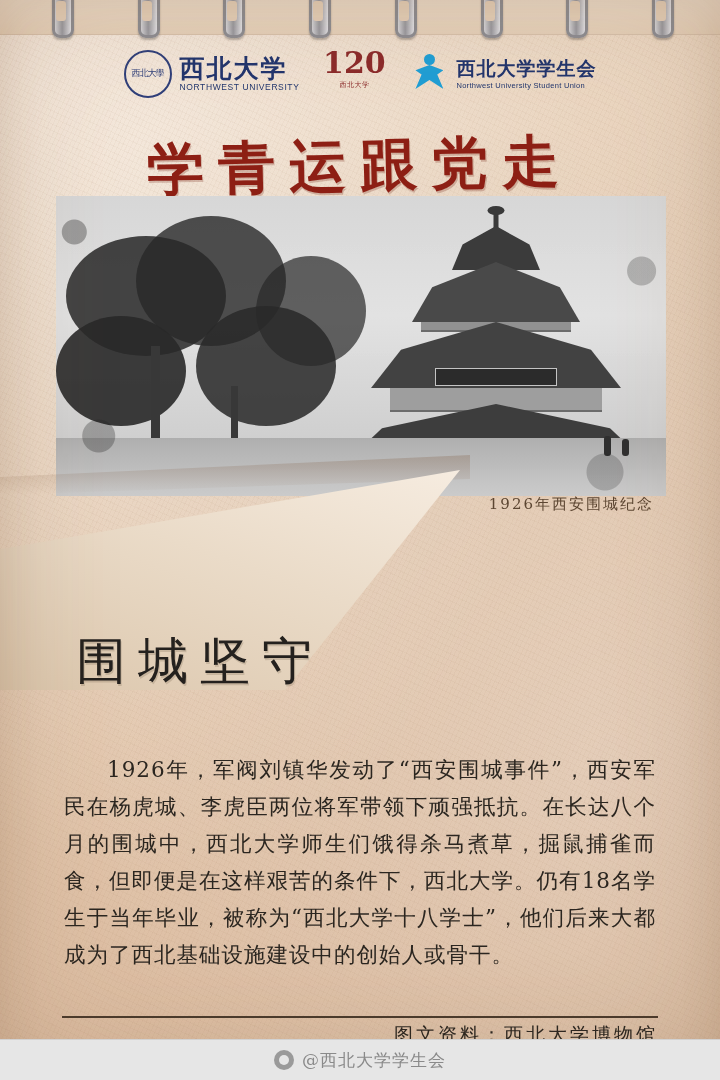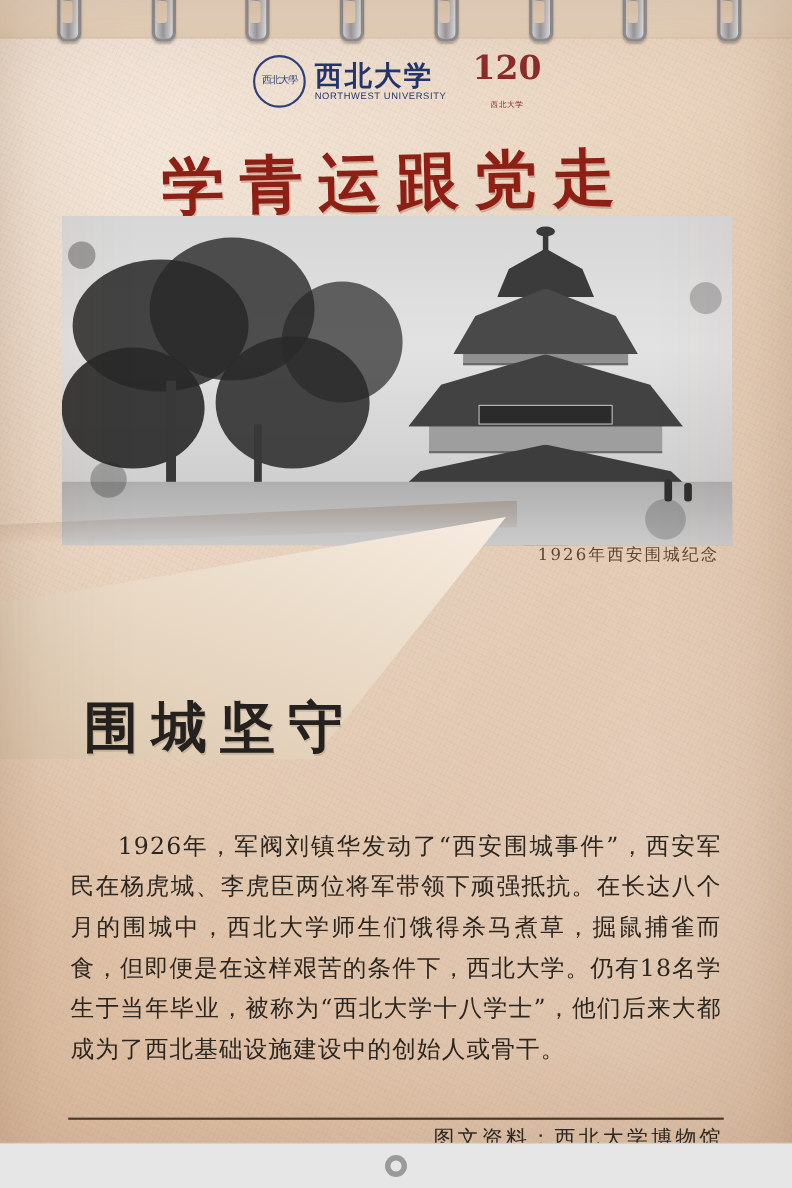--- a/index.html
+++ b/index.html
@@ -69,21 +69,21 @@
   .uni-name-cn{
     font-family:"DejaVu Serif", serif;
     font-size:25px;font-weight:bold;color:#21356e;letter-spacing:2px;
     line-height:1.05;
   }
   .uni-name-en{
     font-size:8.5px;color:#21356e;letter-spacing:0.6px;margin-top:0;
   }
   .mark-120{
     position:relative;width:58px;height:52px;
-    display:flex;flex-direction:column;align-items:center;justify-content:space-between;
+    display:flex;flex-direction:column;align-items:center;justify-content:flex-start;
   }
   .mark-120 .glyph{
     font-family:"DejaVu Serif", serif;
     font-size:30px;color:#8c2b2b;font-weight:bold;line-height:1;
   }
   .mark-120 .sub{
     font-size:7px;color:#8c2b2b;margin-top:2px;letter-spacing:0.5px;text-align:center;
   }
   .su-logo{display:flex;align-items:center;gap:7px;}
   .su-figure{
@@ -222,21 +222,21 @@
     position:absolute;left:0;top:455px;width:470px;height:40px;
     background:linear-gradient(180deg, rgba(120,80,50,0.25), rgba(120,80,50,0));
     clip-path:polygon(0% 100%, 0% 55%, 100% 0%, 100% 60%);
     pointer-events:none;
   }
 
   
   .section-title{
     position:absolute;top:628px;left:76px;
     font-family:"DejaVu Serif", serif;
-    font-size:50px;font-weight:bold;color:#24211e;
+    font-size:50px;font-weight:normal;color:#24211e;
     letter-spacing:12px;
     text-shadow:1px 2px 0 rgba(80,60,40,0.18);
   }
 
   
   .body-text{
     position:absolute;top:752px;left:64px;width:592px;
     font-family:"DejaVu Serif", serif;
     font-size:21.5px;line-height:1.72;color:#2b2620;
     text-align:justify;
@@ -300,20 +300,30 @@
         <div class="uni-name-cn">西北大学</div>
         <div class="uni-name-en">NORTHWEST UNIVERSITY</div>
       </div>
     </div>
 
     <div class="mark-120">
       <div class="glyph">120</div>
       <div class="sub">西北大学</div>
     </div>
 
+    <div class="su-logo">
+      <div class="su-figure">
+        <div class="head"></div>
+        <div class="body"></div>
+      </div>
+      <div>
+        <div class="su-text-cn">西北大学学生会</div>
+        <div class="su-text-en">Northwest University Student Union</div>
+      </div>
+    </div>
 
   </div>
 
   <div class="headline">学青运跟党走</div>
 
   <div class="photo-wrap">
     <div class="sky"></div>
     <div class="tree t1"></div>
     <div class="tree t2"></div>
     <div class="tree t3"></div>
@@ -353,15 +363,16 @@
 
   <div class="body-text">1926年，军阀刘镇华发动了“西安围城事件”，西安军民在杨虎城、李虎臣两位将军带领下顽强抵抗。在长达八个月的围城中，西北大学师生们饿得杀马煮草，掘鼠捕雀而食，但即便是在这样艰苦的条件下，西北大学。仍有18名学生于当年毕业，被称为“西北大学十八学士”，他们后来大都成为了西北基础设施建设中的创始人或骨干。</div>
 
   <div class="source-rule"></div>
   <div class="source">图文资料：西北大学博物馆</div>
 
   <div class="vignette"></div>
 
   <div class="footer">
     <div class="weibo-eye"></div>
+    <div class="footer-text">@西北大学学生会</div>
   </div>
 
 </div>
 
 </body></html>

